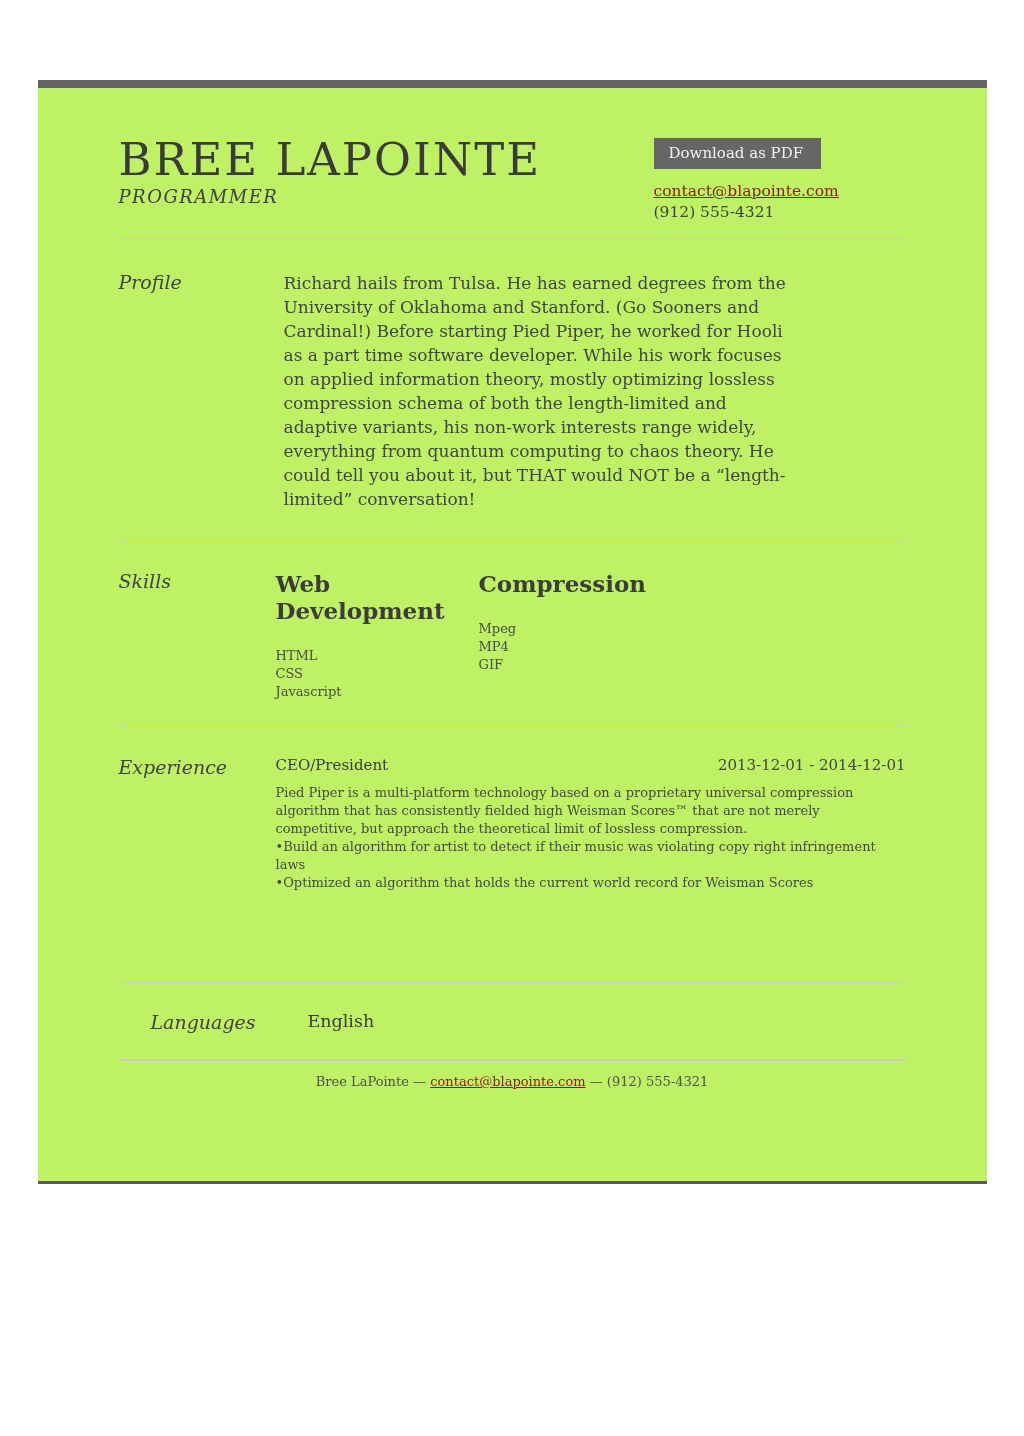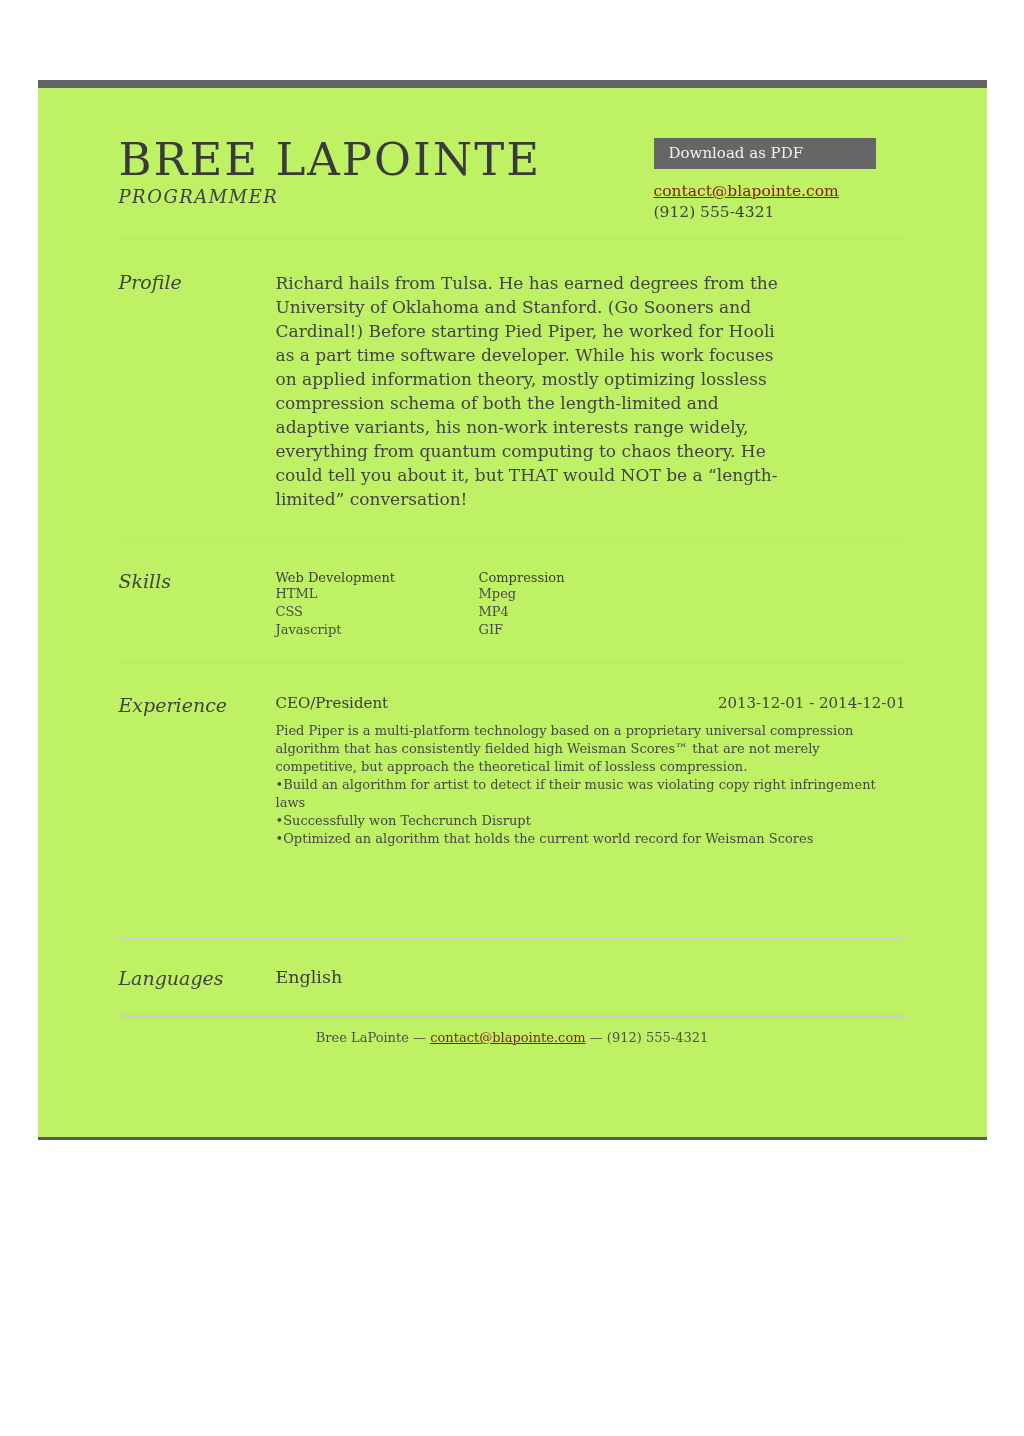--- a/index.html
+++ b/index.html
@@ -31,21 +31,21 @@
   .role {
     margin-top: 3px;
     font-style: italic;
     font-size: 18px;
     letter-spacing: 1.5px;
     color: #414141;
   }
   .header-right { width: 252px; flex: none; padding-top: 2px; }
   .download-btn {
     display: block;
-    width: 222px;
+    width: 167px;
     background: #666666;
     color: #f2f2f2;
     font-size: 15px;
     padding: 8px 10px 8px 15px;
     text-decoration: none;
     cursor: pointer;
     line-height: 1;
   }
   .email-link {
     display: inline-block;
@@ -62,39 +62,39 @@
   .row { display: flex; }
   .label-col {
     flex: none;
     width: 157px;
     font-style: italic;
     font-size: 19px;
     color: #424242;
   }
   .content-col { flex: 1; min-width: 0; }
 
-  .section-profile   { padding: 31px 0 30px; }
+  .section-profile   { padding: 31px 0 30px; gap: 8px; }
   .section-skills    { padding: 28px 0 24px; }
   .section-experience{ padding: 30px 0 30px; }
-  .section-languages { padding: 28px 0 26px; }
+  .section-languages { padding: 28px 0 26px; margin-left: 32px; }
   .section-education { padding: 30px 0 80px; }
 
   
   .profile-text {
     margin: 0;
     max-width: 510px;
     font-size: 17px;
     line-height: 24px;
     color: #434343;
   }
 
   
   .skills-columns { display: flex; }
   .skill-group { width: 203px; flex: none; }
-  .group-name { font-size: 13px; color: #3c3c3c; margin-bottom: 0; }
+  .group-name { font-size: 23px; color: #3c3c3c; margin-bottom: 23px; font-weight: bold; }
   .keyword { font-size: 13px; line-height: 18px; color: #4a4a4a; }
 
   
   .work-item { margin-bottom: 60px; }
   .work-header { display: flex; justify-content: space-between; align-items: center; }
   .position { font-size: 15px; color: #3c3c3c; }
   .dates { font-size: 15px; color: #444444; }
   .work-summary {
     margin: 10px 0 0 0;
     max-width: 600px;
@@ -179,21 +179,20 @@
   <div class="row section-experience">
     <div class="label-col">Experience</div>
     <div class="content-col">
       <div class="work-item">
         <div class="work-header">
           <span class="position">CEO/President</span>
           <span class="dates">2013-12-01 - 2014-12-01</span>
         </div>
         <p class="work-summary">Pied Piper is a multi-platform technology based on a proprietary universal compression algorithm that has consistently fielded high Weisman Scores™ that are not merely competitive, but approach the theoretical limit of lossless compression.</p>
         <div class="highlight">Build an algorithm for artist to detect if their music was violating copy right infringement laws</div>
-        <div class="highlight">Successfully won Techcrunch Disrupt</div>
         <div class="highlight">Optimized an algorithm that holds the current world record for Weisman Scores</div>
       </div>
     </div>
   </div>
 
   <hr class="divider">
 
   <div class="row section-languages">
     <div class="label-col">Languages</div>
     <div class="content-col">

